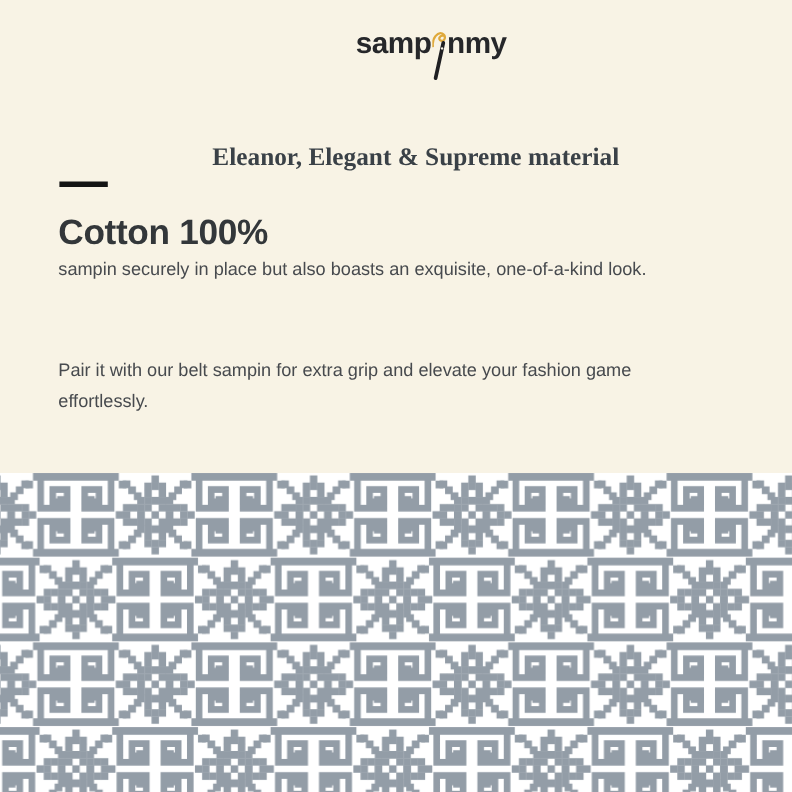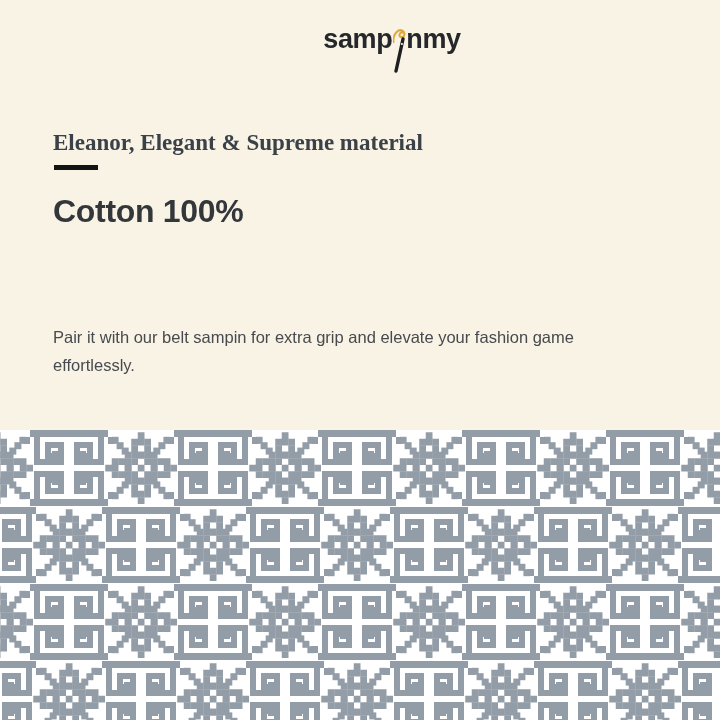--- a/index.html
+++ b/index.html
@@ -18,21 +18,21 @@
   .logo .l{font-weight:400;color:#2B2C2F;}
   .logo .needle{
     position:relative;width:13px;height:46px;margin:0 0px 0 1px;
     align-self:center;top:3px;
   }
   
   .article{position:absolute;left:53px;top:0;width:650px;}
   .heading{
     position:absolute;top:130px;left:0;width:650px;
     font-family:"Liberation Serif", serif;font-weight:700;
-    font-size:23px;color:#3A4147;letter-spacing:0px;white-space:nowrap;
+    font-size:23px;color:#3A4147;letter-spacing:0px;white-space:nowrap;text-align:center;
   }
   .divider{position:absolute;top:165px;left:1px;width:44px;height:5px;background:#141414;}
   .subheading{
     position:absolute;top:193px;left:0;
     font-weight:700;font-size:32px;color:#33373A;letter-spacing:-0.3px;white-space:nowrap;
   }
   .para{position:absolute;left:0;font-size:16.5px;color:#474A4E;line-height:28px;}
   .para.p1{top:231px;}
   .para.p2{top:323px;}
   .para div{white-space:nowrap;}
@@ -60,20 +60,21 @@
   </span>
   <span class="b">n</span>
   <span class="b">my</span>
 </div>
 
 <div class="article">
   <div class="heading">Eleanor, Elegant &amp; Supreme material</div>
   <div class="divider"></div>
   <div class="subheading">Cotton 100%</div>
   <div class="para p1">
+    <div>sampin securely in place but also boasts an exquisite, one-of-a-kind look.</div>
   </div>
   <div class="para p2">
     <div>Pair it with our belt sampin for extra grip and elevate your fashion game</div>
     <div>effortlessly.</div>
   </div>
 </div>
 
 <div class="pattern-band">
   <svg id="pattern-svg" width="720" height="290" viewBox="0 0 720 290">
       <defs>

